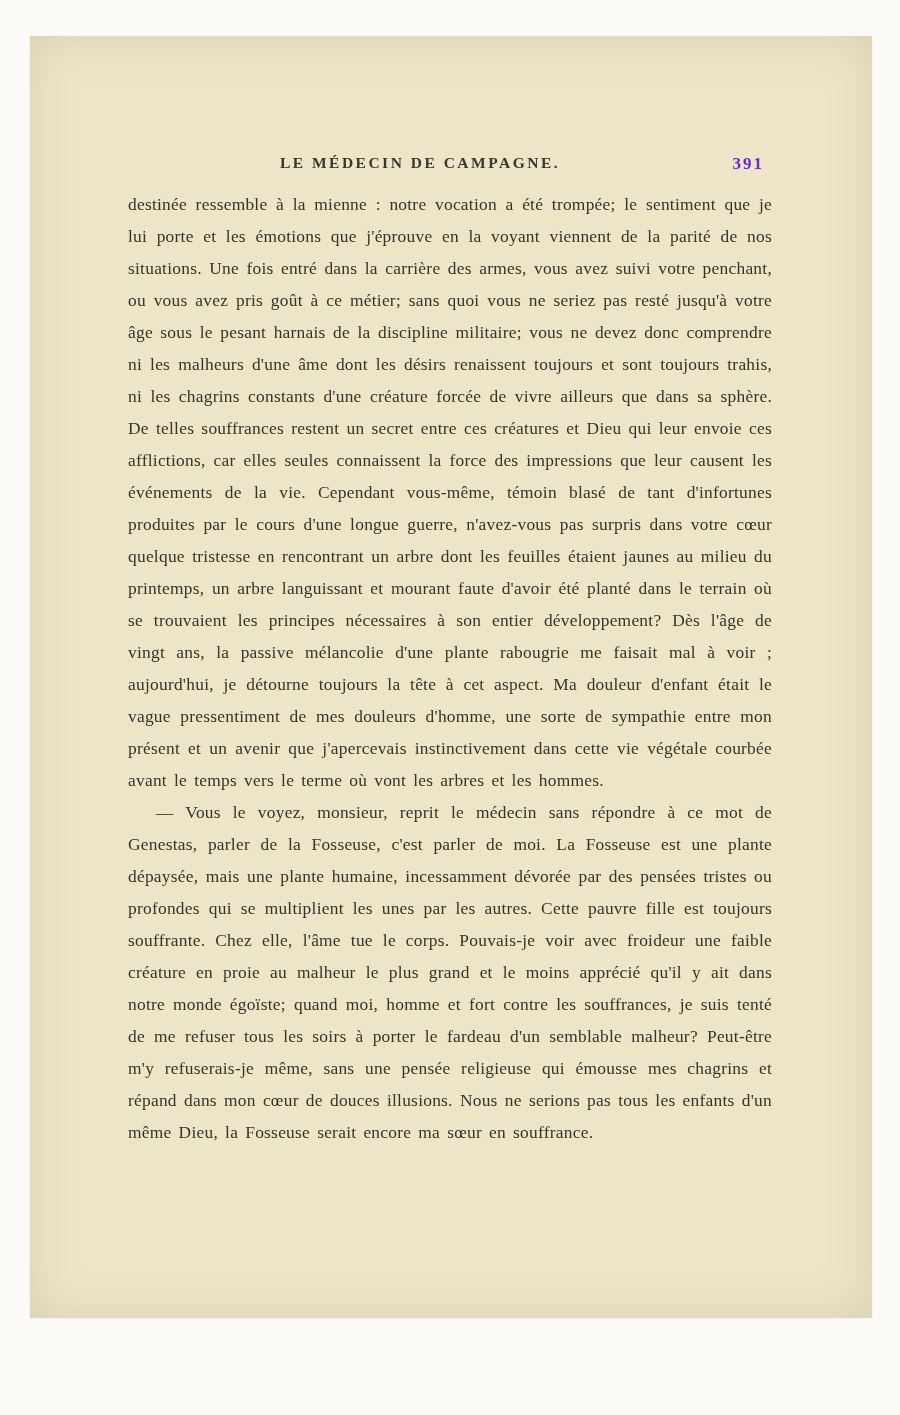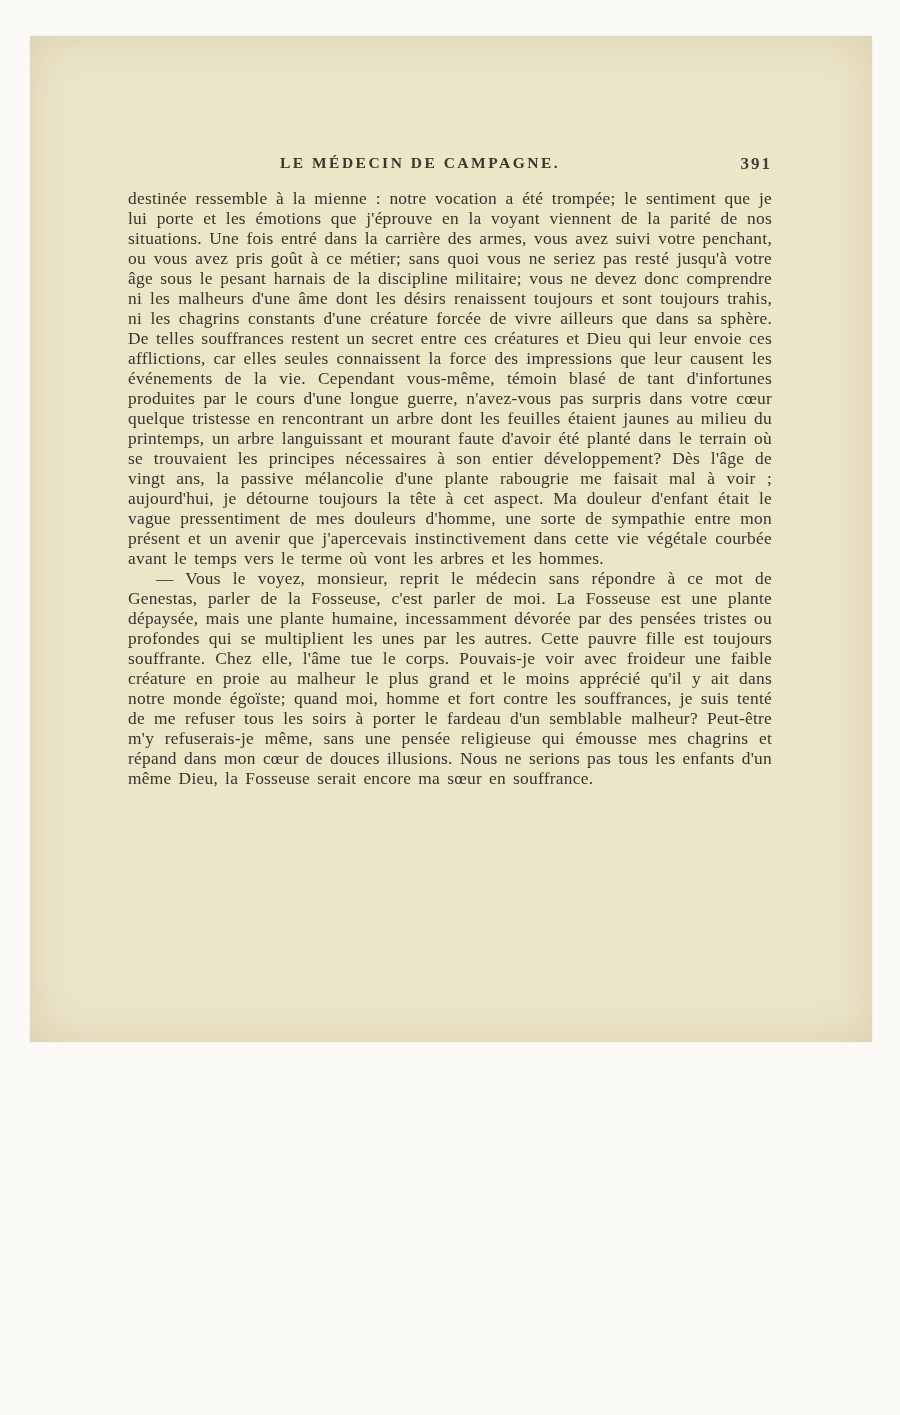--- a/index.html
+++ b/index.html
@@ -11,21 +11,21 @@
     height: 1415px;
     background: #fbfaf6;
     font-family: "Liberation Serif", "DejaVu Serif", serif;
     overflow: hidden;
   }
   .scan-area {
     position: absolute;
     top: 36px;
     left: 30px;
     width: 842px;
-    height: 1006px;
+    height: 1282px;
     background: #ece5c7;
     box-shadow: inset 0 0 45px rgba(160,145,100,0.25), 0 0 2px rgba(0,0,0,0.08);
   }
   .page-inner {
     position: relative;
     padding: 118px 100px 0 98px;
     color: #37332b;
   }
   .running-header {
     position: relative;
@@ -38,30 +38,30 @@
     right: 60px;
     text-align: center;
     font-size: 15.5px;
     font-weight: bold;
     letter-spacing: 2.5px;
     color: #3b372d;
     white-space: nowrap;
   }
   .page-number {
     position: absolute;
-    right: 0;
+    right: 8px;
     top: 0;
     font-size: 17px;
     font-weight: bold;
     letter-spacing: 2px;
-    color: #404040;
+    color: #6d28d9;
   }
   .text-body {
     font-size: 17.4px;
-    line-height: 20px;
+    line-height: 32px;
     text-align: justify;
     letter-spacing: 0.25px;
     word-spacing: 2.5px;
   }
   .text-body p {
     margin: 0;
     padding: 0;
   }
   .text-body p.indent {
     text-indent: 28px;

